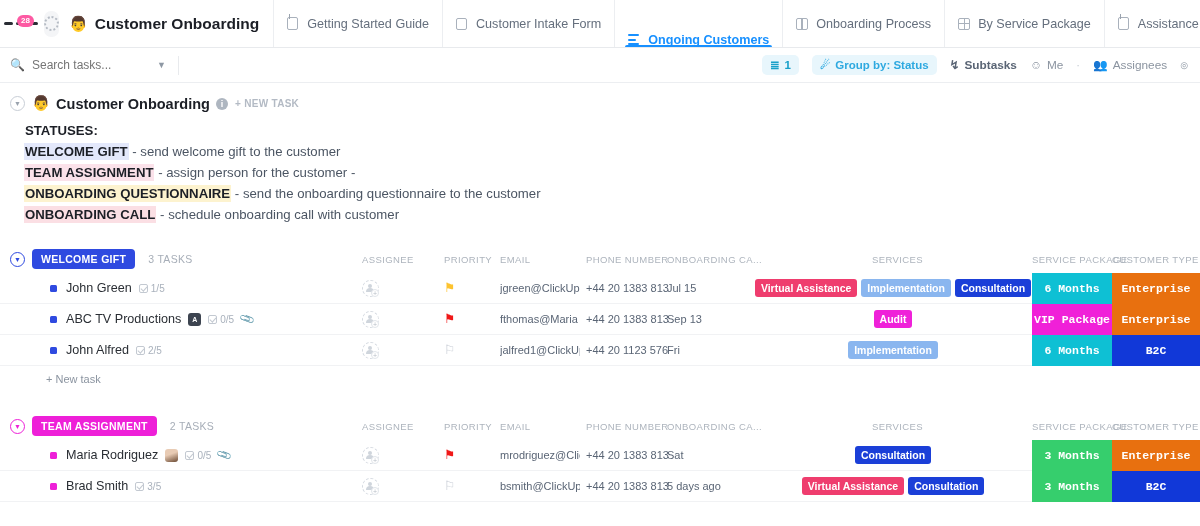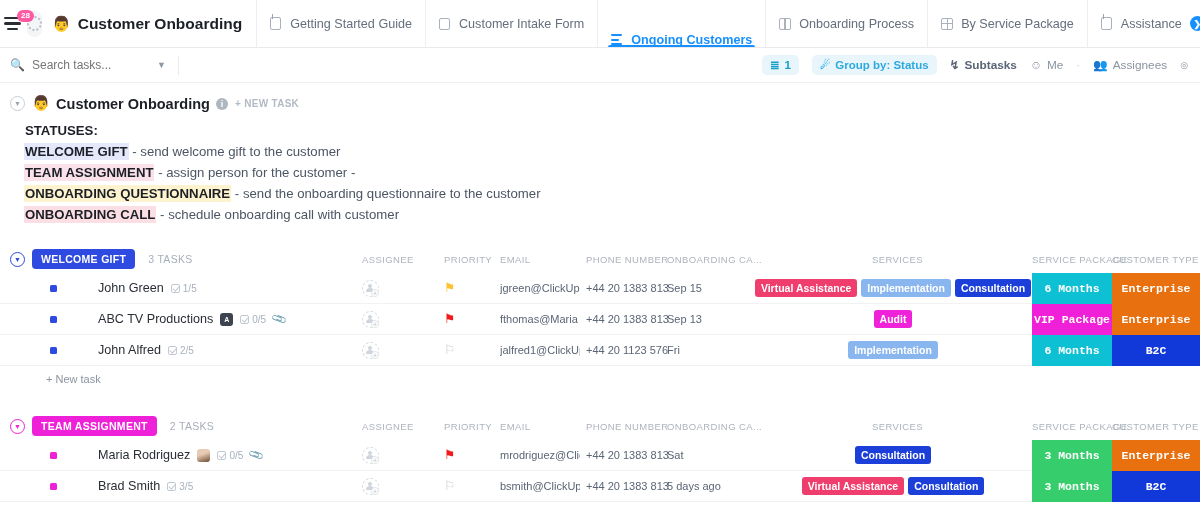--- a/index.html
+++ b/index.html
@@ -12,21 +12,21 @@
   }
 
   
   .topnav {
     height: 48px;
     display: flex; align-items: center;
     border-bottom: 1px solid #e8eaed;
     background: #fff;
     position: relative;
   }
-  .hamburger { width: 34px; display:flex; flex-direction:column; align-items:flex-end; justify-content:center; gap:3px; position:relative; margin-left:4px; }
+  .hamburger { width: 34px; display:flex; align-items:flex-end; justify-content:center; gap:3px; position:relative; margin-left:4px; }
   .hamburger i { display:block; width:17px; height:2.5px; background:#292d34; border-radius:2px; }
   .hamburger i:nth-child(1){ width:17px; }
   .hamburger i:nth-child(2){ width:17px; }
   .hamburger i:nth-child(3){ width:11px; align-self:flex-start; margin-left:3px;}
   .badge-count {
     position:absolute; top:-7px; left:13px;
     background:#fd5aa3; color:#fff; font-size:8px; font-weight:700;
     border-radius:9px; padding:1px 4px; line-height:10px; min-width:15px; text-align:center;
   }
   .app-dots {
@@ -134,21 +134,21 @@
     position:absolute; top:0; height:28px; display:flex; align-items:center;
     font-size:9.5px; color:#adb4bd; letter-spacing:.4px; font-weight:500;
   }
 
   .row {
     display:flex; align-items:center; height:31px;
     border-bottom:1px solid #f1f2f4; position:relative; background:#fff;
   }
   .row .cell { position:absolute; display:flex; align-items:center; height:31px; }
   .sqdot { width:7px;height:7px;border-radius:1.5px; }
-  .task-name { font-size:12.6px; color:#2a2e34; white-space:nowrap;margin-left:32px; }
+  .task-name { font-size:12.6px; color:#2a2e34; white-space:nowrap; }
   .subtask-chk { display:inline-flex;align-items:center;gap:3px; color:#a9b1bc; font-size:10px;}
   .chkbox { width:9px;height:9px;border:1.2px solid #c3c9d1;border-radius:2px;position:relative;}
   .chkbox:after{content:"";position:absolute;left:1.8px;top:0.3px;width:2.6px;height:5px;border:solid #c3c9d1;border-width:0 1.2px 1.2px 0;transform:rotate(42deg);}
   .clip { color:#b7bec7; font-size:10.5px; transform:rotate(-28deg); display:inline-block;}
   .mini-av { width:13px;height:13px;border-radius:3px;font-size:7px;color:#fff;display:inline-flex;align-items:center;justify-content:center;font-weight:700;overflow:hidden;}
   .assignee-av {
     width:17px;height:17px;border-radius:50%;border:1.2px dashed #d4d9e0;
     display:flex;align-items:center;justify-content:center;position:relative;
   }
   .assignee-av .head{width:4px;height:4px;border-radius:50%;background:#cfd5dc;position:absolute;top:3.5px;left:5px;}
@@ -313,21 +313,21 @@
               <span class="head"></span>
               <span class="body"></span>
               <span class="plus">+</span>
             </span>
           </div>
           <div class="cell" style="left:444px">
             <span class="flag" style="color:#fdc32f">⚑</span>
           </div>
           <div class="cell celltext" style="left:500px;width:80px">jgreen@ClickUp.</div>
           <div class="cell celltext" style="left:586px">+44 20 1383 813</div>
-          <div class="cell celltext" style="left:667px">Sep 15</div>
+          <div class="cell celltext" style="left:667px">Jul 15</div>
           <div class="cell" style="left:760px;width:270px;justify-content:center">
             <span class="tag" style="background:#ef3d6e">Virtual Assistance</span>
             <span class="tag" style="background:#8ab6ef">Implementation</span>
             <span class="tag" style="background:#1b3fd8">Consultation</span>
           </div>
           <div class="cell block-cell" style="left:1032px;width:80px;background:#0ec0d4">6 Months</div>
           <div class="cell block-cell" style="left:1112px;width:88px;background:#e8700f">Enterprise</div>
         </div>
         <div class="row">
           <div class="cell" style="left:50px">

